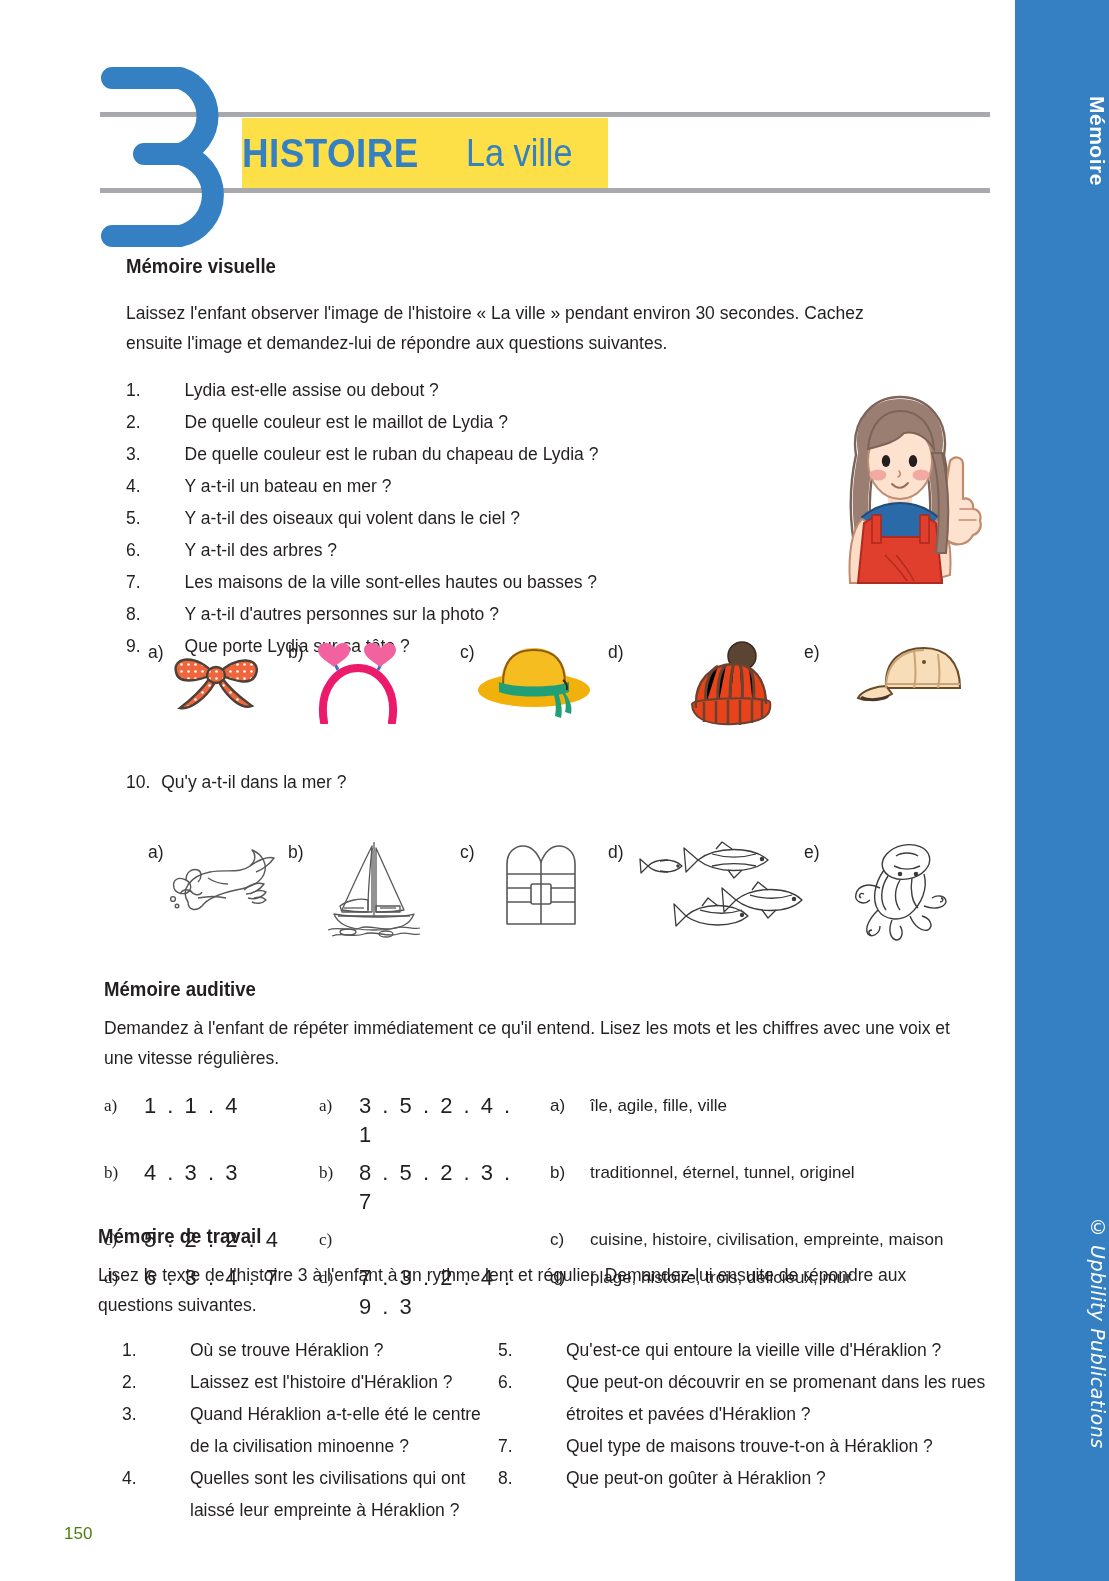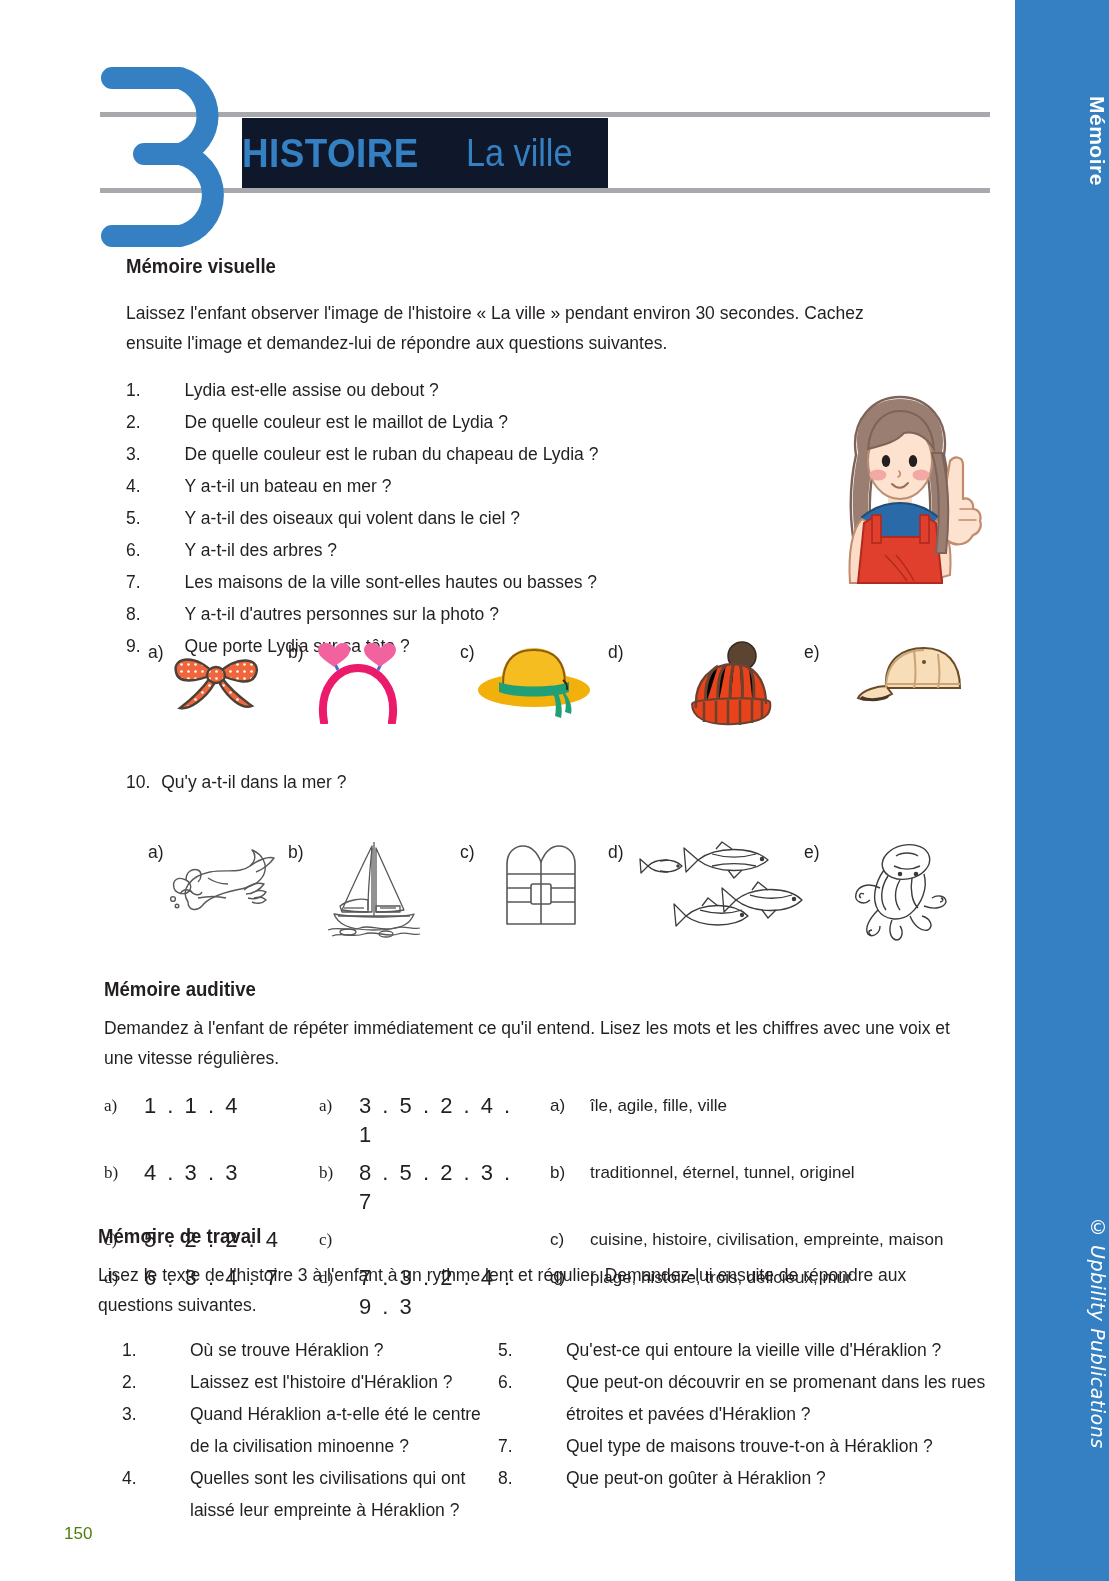--- a/index.html
+++ b/index.html
@@ -80,21 +80,21 @@
     letter-spacing: 0;
   }
   .header-title-row {
     position: absolute;
     left: 142px;
     top: 58px;
     height: 70px;
     display: flex;
     align-items: center;
     gap: 32px;
-    background: #0f172a;
+    background: #fde047;
     padding-right: 24px;
   }
   .title-main {
     color: #3480c2;
     font-size: 40px;
     font-weight: bold;
     letter-spacing: 0.5px;
     font-stretch: condensed;
     transform: scaleX(0.92);
     transform-origin: left center;

